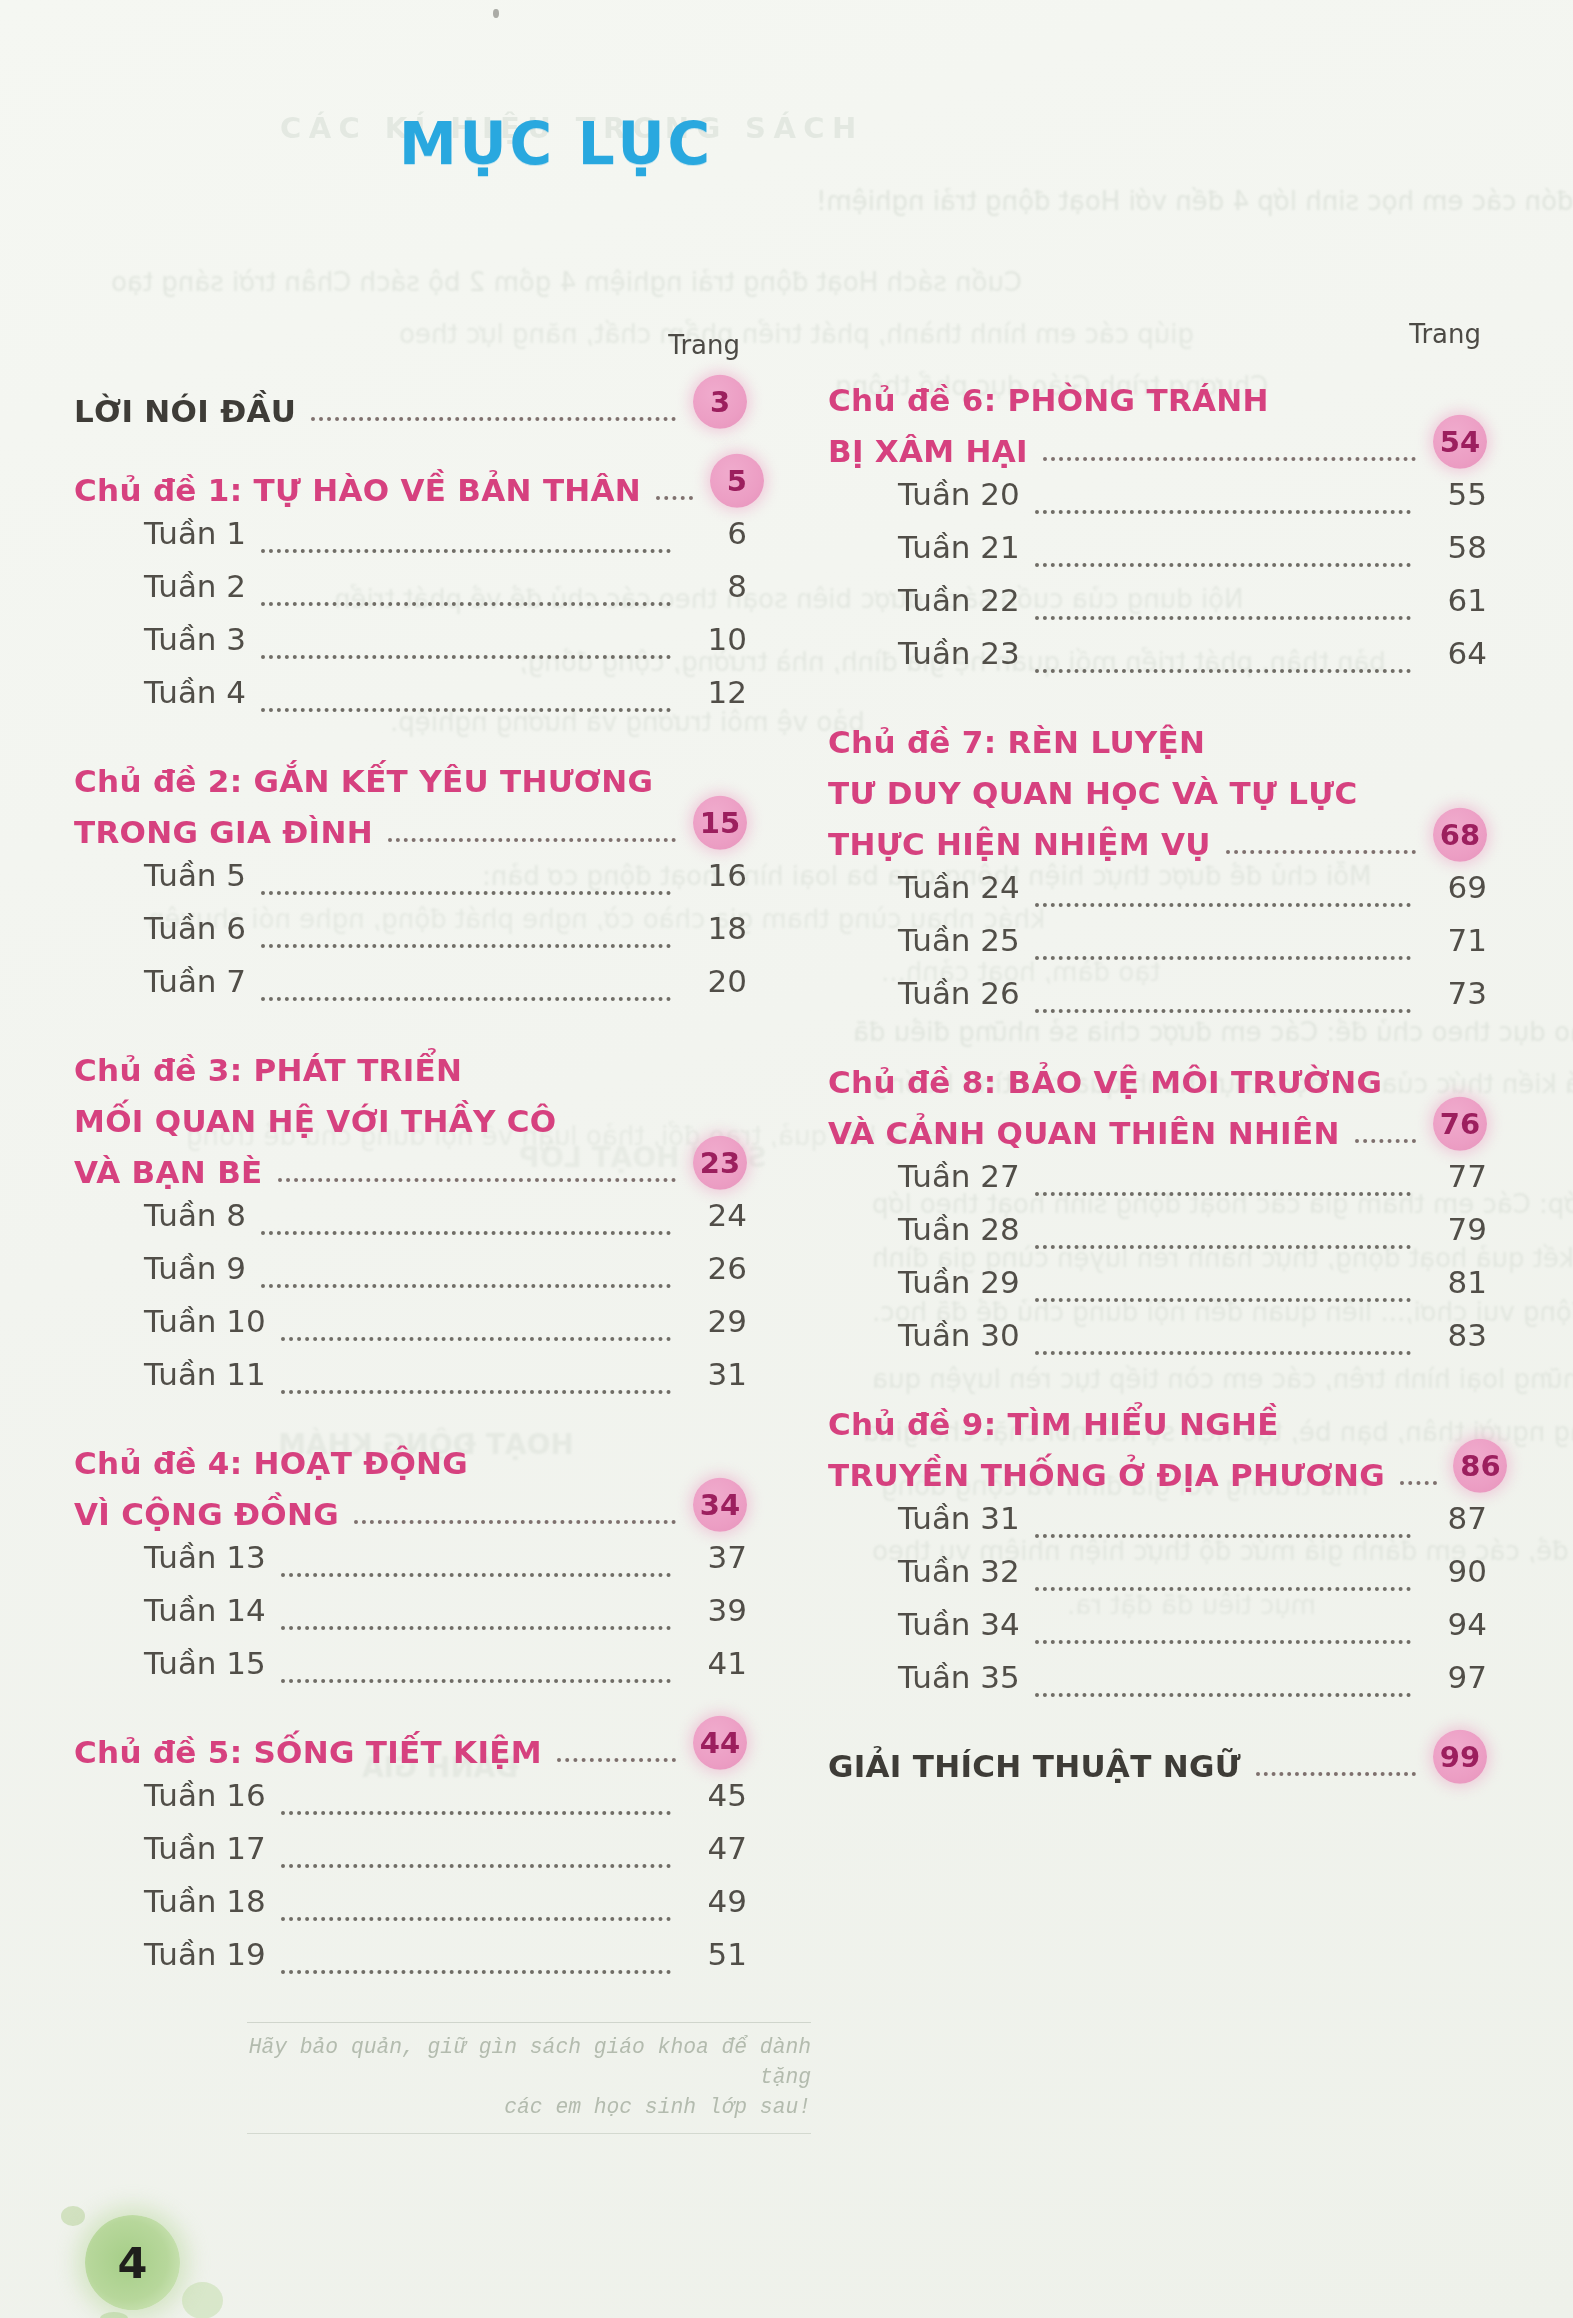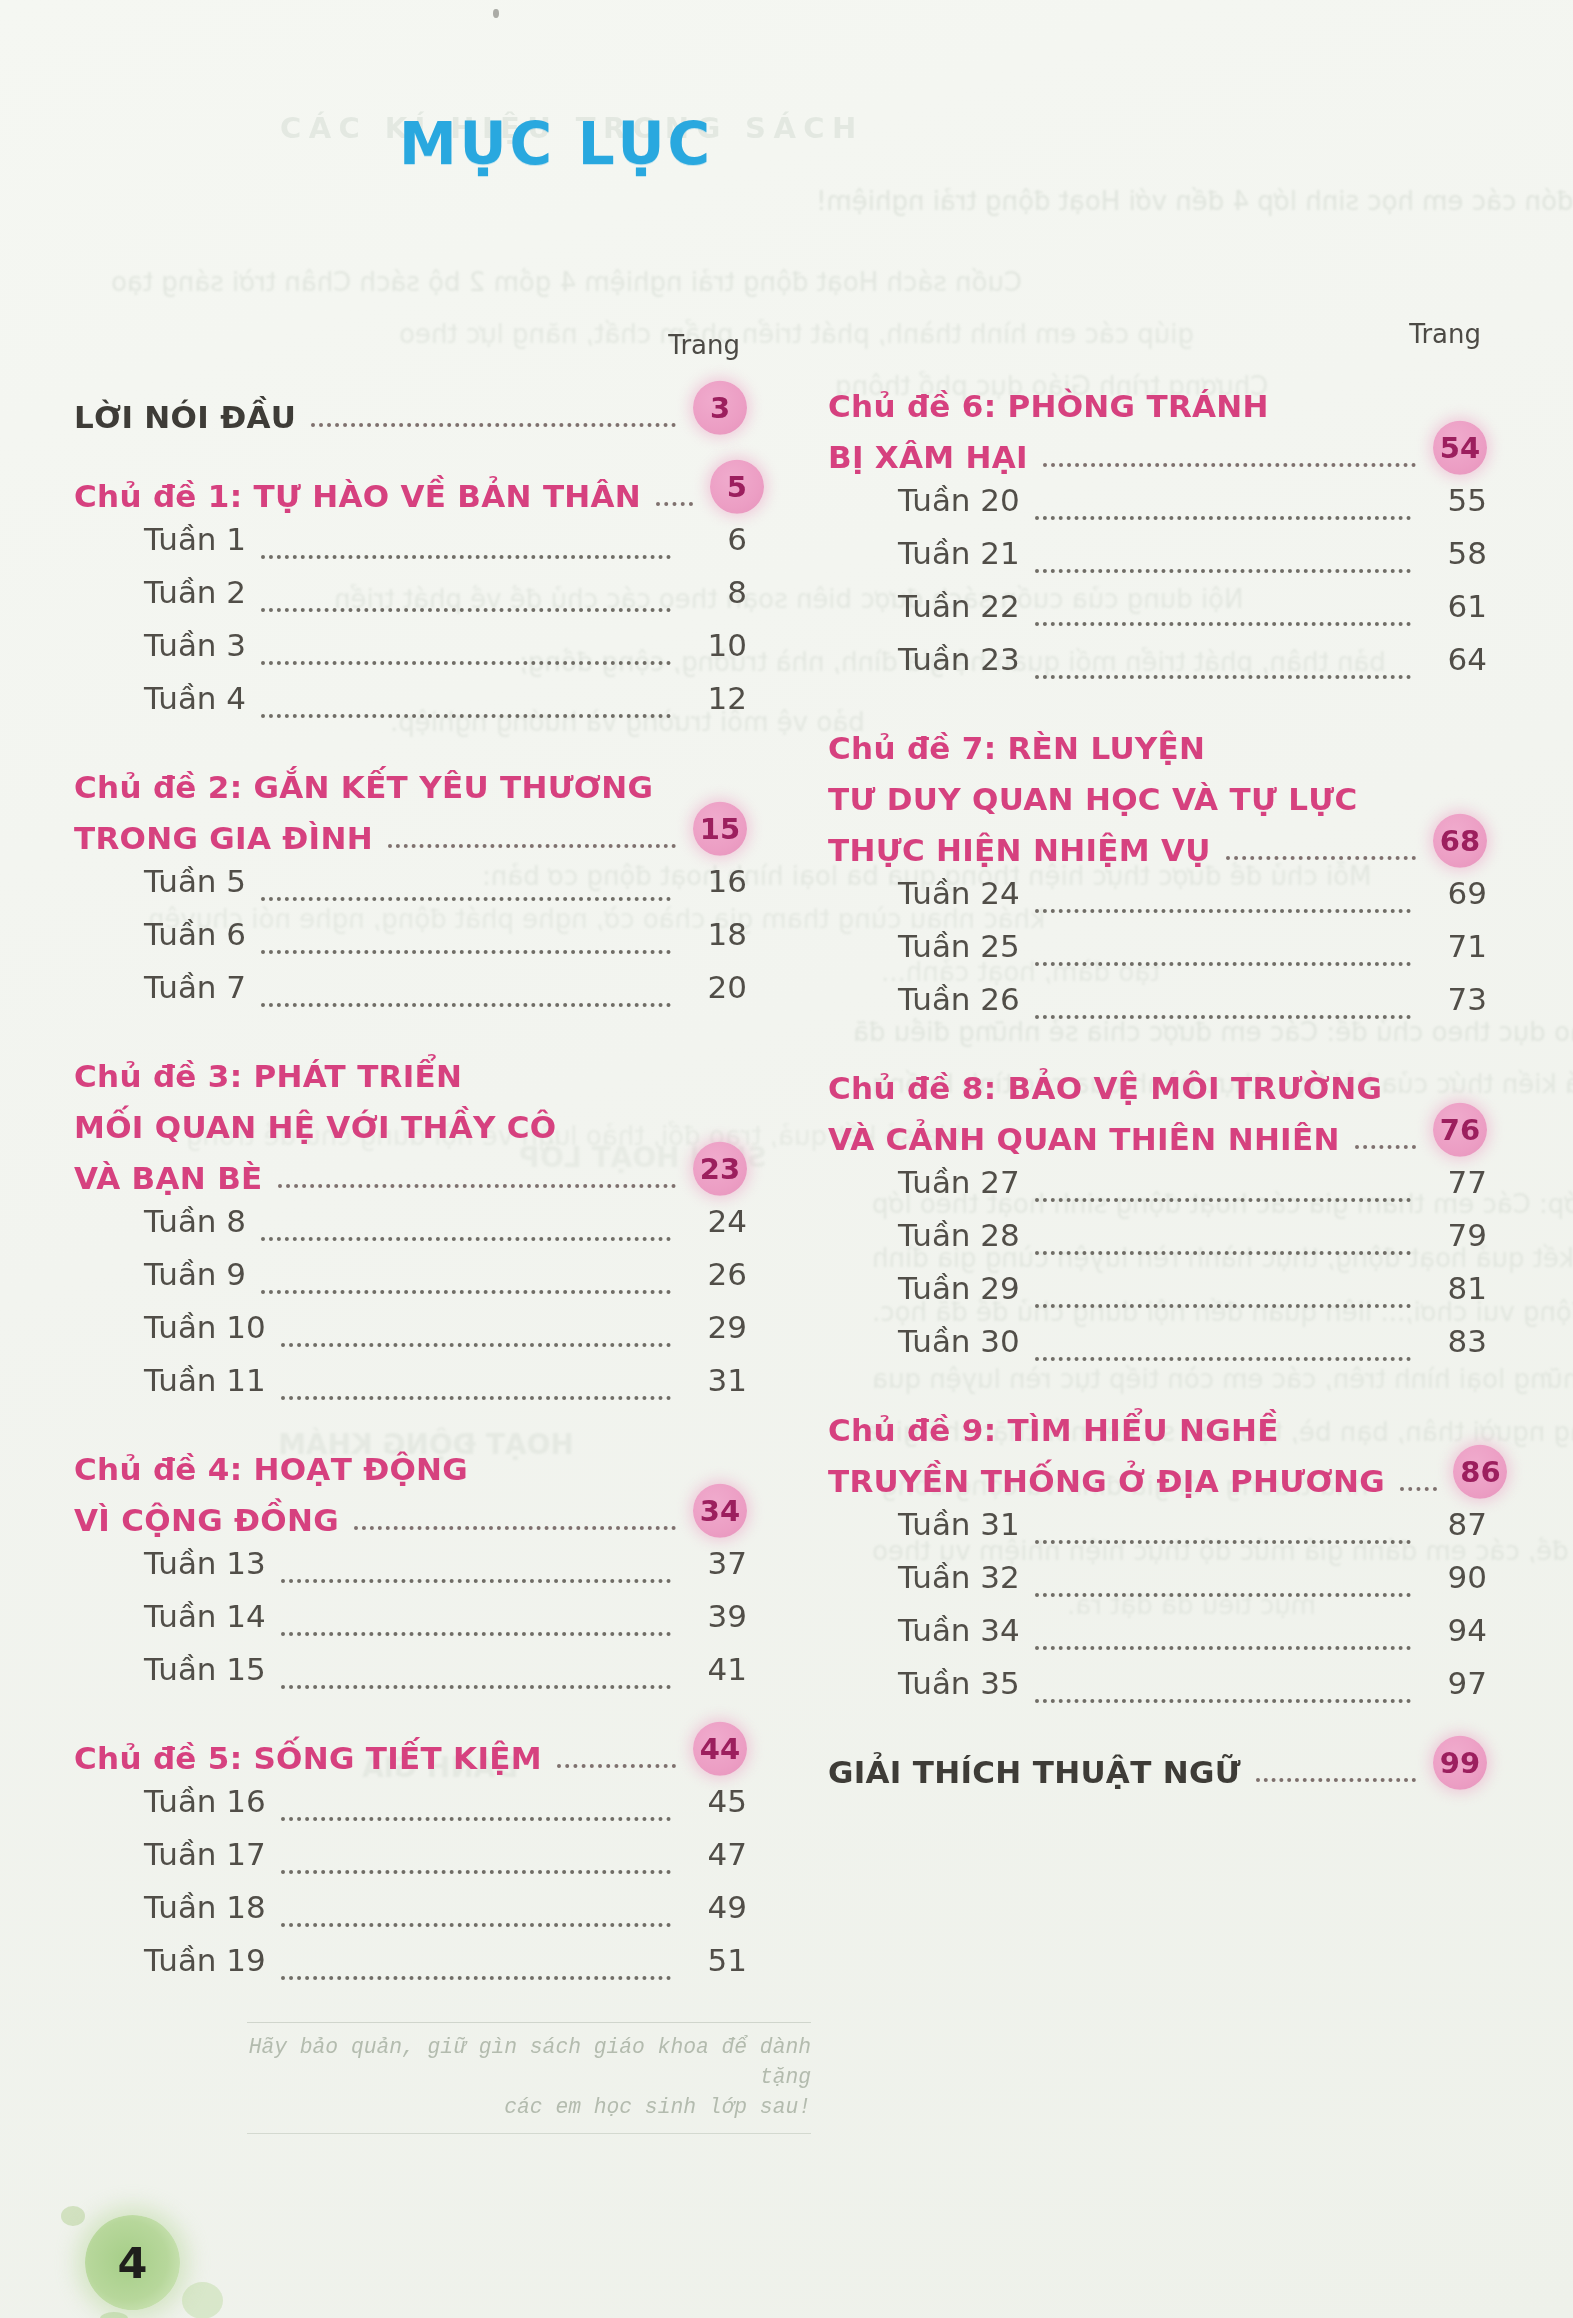--- a/index.html
+++ b/index.html
@@ -26,21 +26,21 @@
   }
   
   .trang{position:absolute;font-size:26px;color:#4c4a45;text-align:right;}
   .trang.left{left:74px;width:666px;top:330px;}
   .trang.right{left:828px;width:653px;top:319px;}
   
   .col{position:absolute;}
   .col.left{left:74px;top:375px;width:673px;}
   .col.right{left:828px;top:364px;width:659px;}
   .block{margin-top:28px;}
-  .block:first-child{margin-top:16px;}
+  .block:first-child{margin-top:10px;}
   .title-line{display:flex;align-items:center;height:51px;}
   .title-text{
     font-size:31px;font-weight:800;color:#d6417f;letter-spacing:0.3px;white-space:nowrap;
   }
   .block.dark .title-text{color:#3e3c37;}
   .row{display:flex;align-items:flex-start;height:53px;}
   .week-row{padding-left:70px;}
   .week-label{font-size:31px;color:#514e48;white-space:nowrap;}
   .leader{
     flex:1;align-self:flex-end;height:0;min-width:37px;

